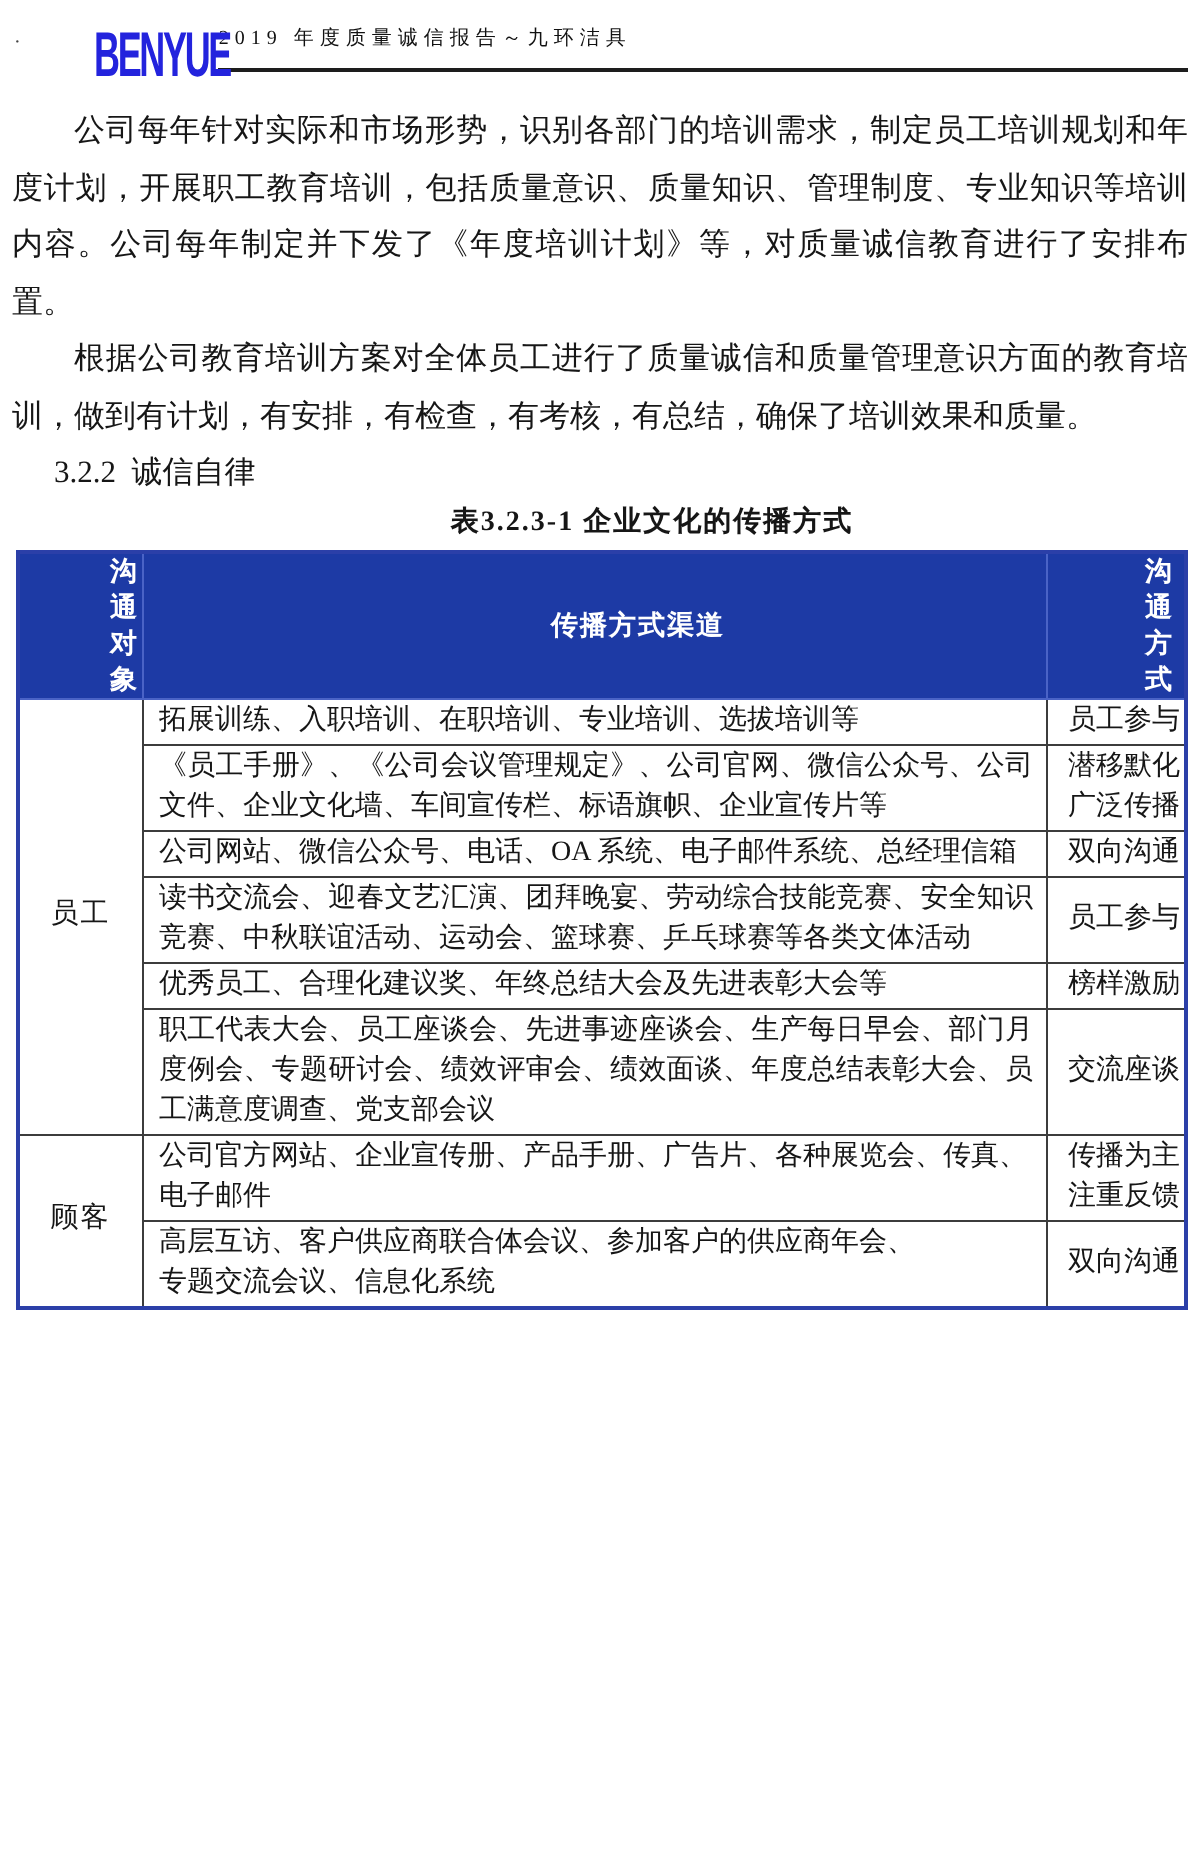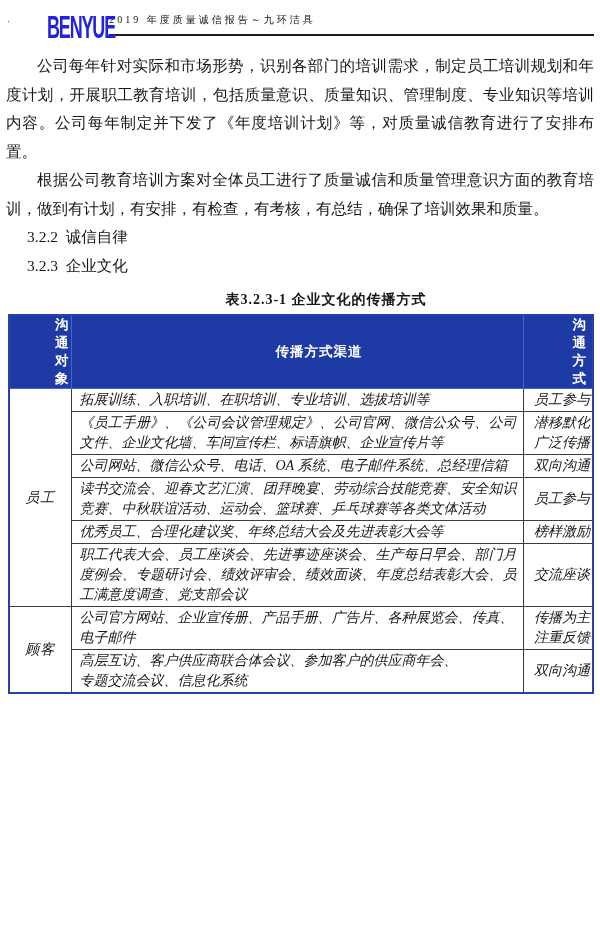--- a/index.html
+++ b/index.html
@@ -28,37 +28,37 @@
 
   
   .main { margin-top:16px; }
   .para { font-size:15.5px; line-height:28.5px; text-align:justify; text-indent:31px; }
   .heading { font-size:15.5px; line-height:28.5px; padding-left:21px; white-space:pre-wrap; }
   .url { font-family:"Liberation Mono","DejaVu Sans Mono",monospace; font-size:13.5px; letter-spacing:-0.5px; }
   .bold { font-weight:bold; }
 
   
   .caption {
-    margin-top:11px; margin-bottom:5px;
+    margin-top:0; margin-bottom:5px;
     font-weight:bold; font-size:14px; letter-spacing:1px;
     text-align:center; text-indent:52px;
   }
   table.comm {
     border-collapse:collapse; table-layout:fixed;
     width:584px; margin-left:2px;
     border:2px solid #2b3fa8;
   }
   table.comm th {
     background:#1d3aa5; color:#ffffff;
     font-size:13.5px; font-weight:bold; letter-spacing:1px;
     height:30px; border:1px solid #4a63c6; text-align:center;padding-left:44px;
   }
   table.comm td {
     border:1px solid #3c3c3c;
-    font-size:14px; line-height:20px; vertical-align:middle;font-style:italic;
+    font-size:14px; line-height:20px; vertical-align:middle;
   }
   td.obj-cell { text-align:center; letter-spacing:1px; }
   td.channel-cell { padding:1px 6px 1px 8px; text-align:justify; white-space:pre-line; }
   td.method-cell { text-align:right; white-space:pre-line; padding:1px 2px; }
 </style>
 </head>
 <body>
 
 <div class="page">
 
@@ -71,21 +71,20 @@
       <span class="doc-title">2019 年度质量诚信报告～九环洁具</span>
     </div>
   </div>
 
   <div class="main">
     <p class="para">公司每年针对实际和市场形势，识别各部门的培训需求，制定员工培训规划和年度计划，开展职工教育培训，包括质量意识、质量知识、管理制度、专业知识等培训内容。公司每年制定并下发了《年度培训计划》等，对质量诚信教育进行了安排布置。</p>
     <p class="para">根据公司教育培训方案对全体员工进行了质量诚信和质量管理意识方面的教育培训，做到有计划，有安排，有检查，有考核，有总结，确保了培训效果和质量。</p>
 
     <p class="heading">3.2.2  诚信自律</p>
 
-    <p class="heading">3.2.3  企业文化</p>
 
     <div class="caption">表3.2.3-1 企业文化的传播方式</div>
 
     <table class="comm">
       <colgroup>
         <col style="width:62px">
         <col style="width:452px">
         <col style="width:70px">
       </colgroup>
       <thead>

